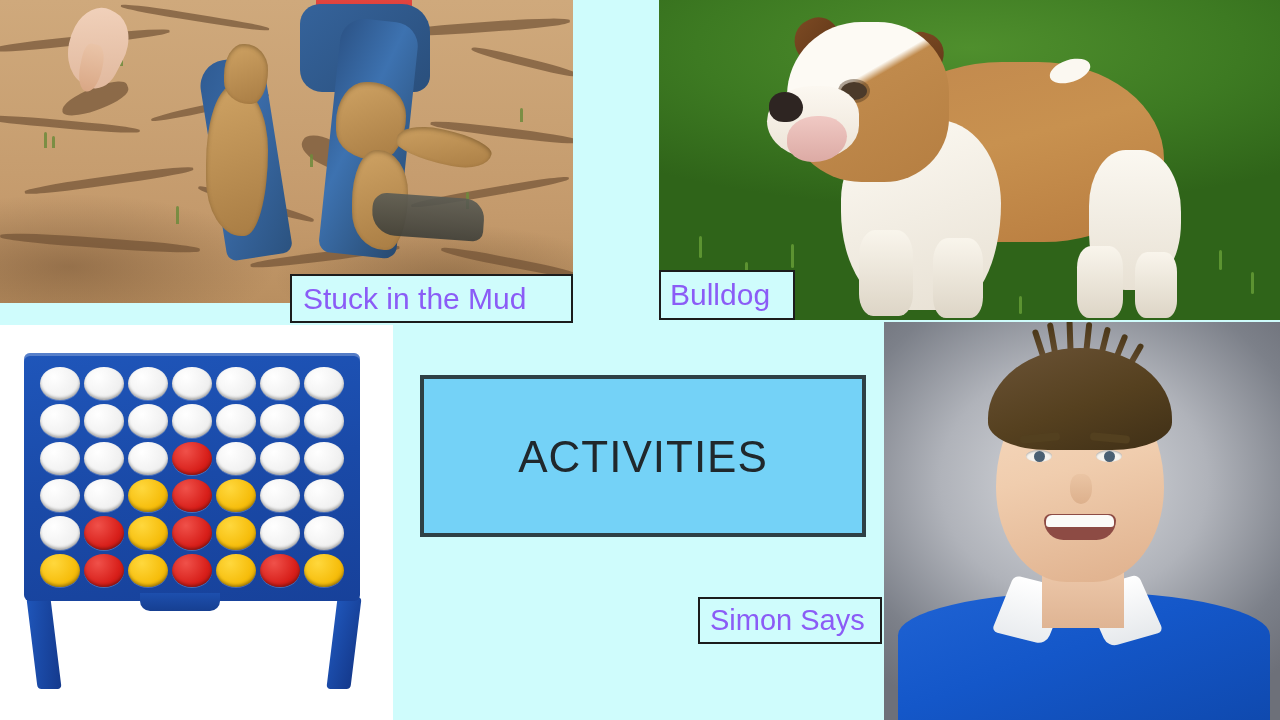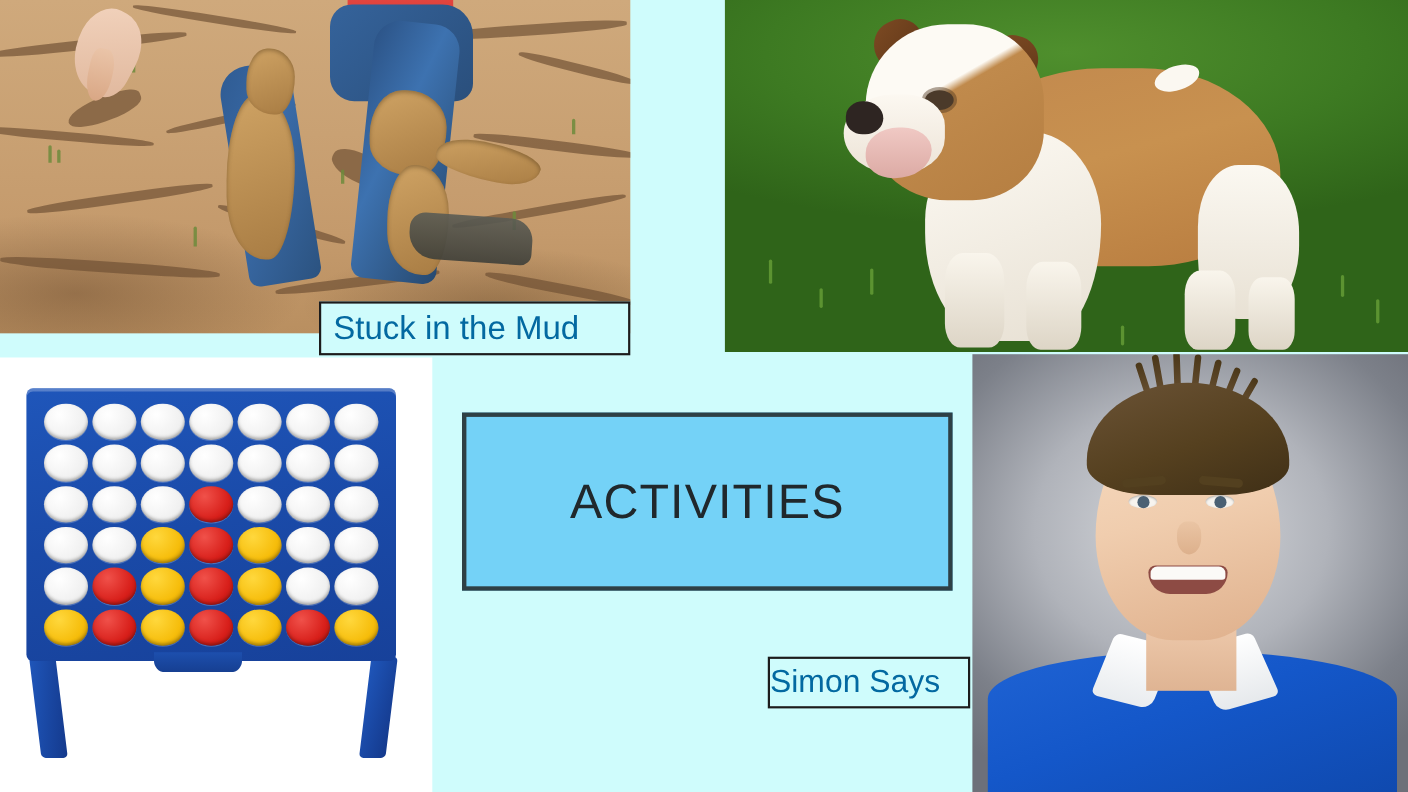--- a/index.html
+++ b/index.html
@@ -321,28 +321,28 @@
   }
 
   
   .caption {
     position: absolute;
     background: #CFFCFC;
     border: 2px solid #1c1c1c;
     box-sizing: border-box;
     display: flex;
     align-items: center;
-    color: #0369a1;
+    color: #8b5cf6;
     font-family: "Liberation Sans", sans-serif;
     font-weight: 400;
   }
   #caption-mud       { left: 290px; top: 274px; width: 283px; height: 49px; font-size: 30px; padding-left: 11px; }
   #caption-bulldog   { left: 659px; top: 270px; width: 136px; height: 50px; font-size: 30px; padding-left: 9px; }
   #caption-connect4  { left: 396px; top: 597px; width: 170px; height: 47px; font-size: 29px; padding-left: 10px; }
-  #caption-simonsays { left: 698px; top: 597px; width: 184px; height: 47px; font-size: 29px; }
+  #caption-simonsays { left: 698px; top: 597px; width: 184px; height: 47px; font-size: 29px; padding-left: 10px; }
 
   
   #title-box {
     position: absolute;
     left: 420px; top: 375px; width: 446px; height: 162px;
     background: #74D2F7;
     border: 4px solid #2E4045;
     box-sizing: border-box;
     display: flex;
     flex-direction: column;
@@ -503,20 +503,21 @@
     <div class="p-pupil" style="left:150px; top:129px;"></div>
     <div class="p-pupil" style="left:220px; top:129px;"></div>
     <div id="p-nose"></div>
     <div id="p-mouth">
       <div id="p-teeth"></div>
     </div>
   </div>
 
   <div class="caption" id="caption-mud">Stuck in the Mud</div>
 
+  <div class="caption" id="caption-bulldog">Bulldog</div>
 
 
   <div class="caption" id="caption-simonsays">Simon Says</div>
 
   <div id="title-box">
     <div class="title-line">ACTIVITIES</div>
   </div>
 
 </div>
 

